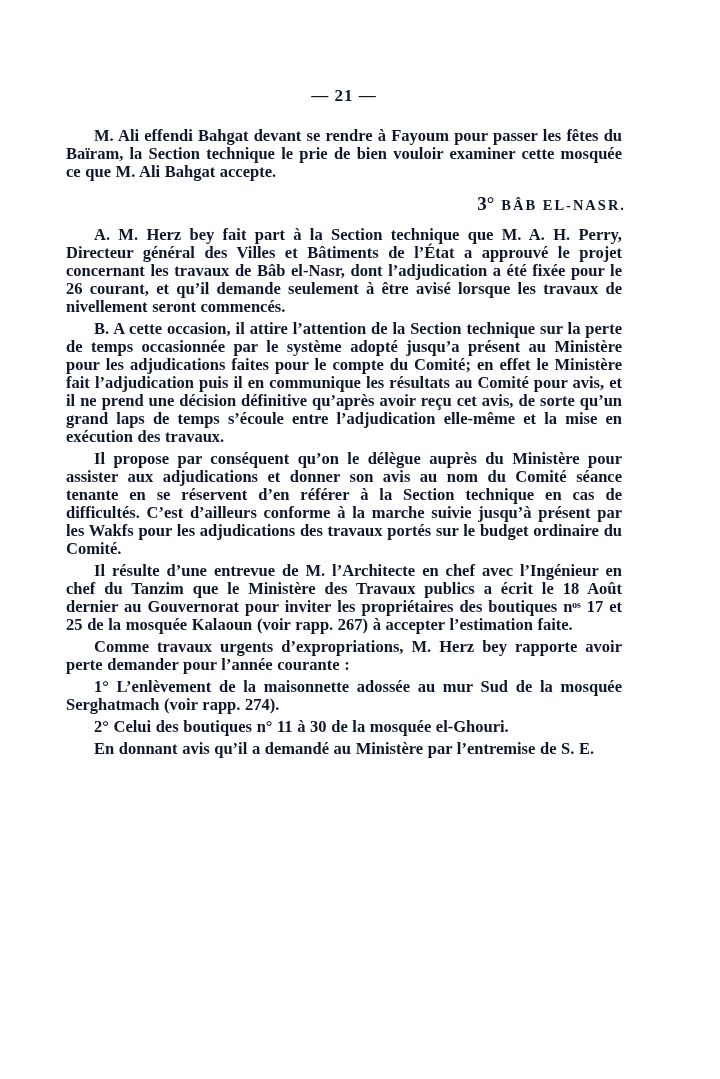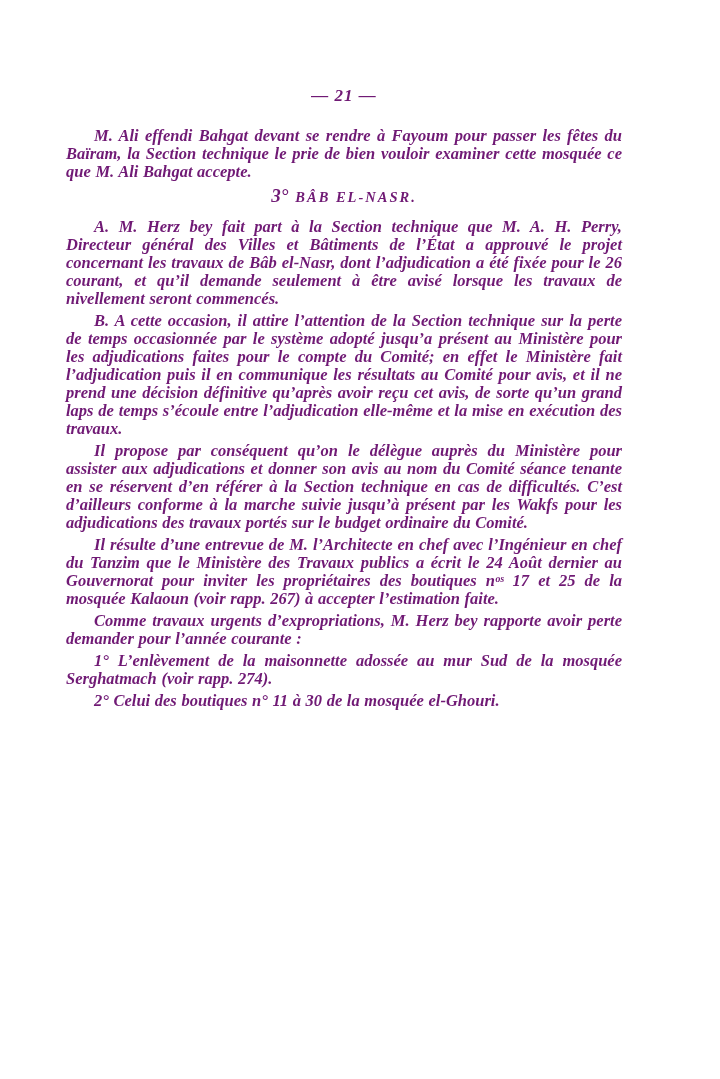--- a/index.html
+++ b/index.html
@@ -7,24 +7,23 @@
     padding: 0;
     width: 720px;
     height: 1079px;
     background: #f4f4f2;
     overflow: hidden;
   }
   .page {
     position: absolute;
     inset: 0;
     background: #ffffff;
-    color: #701a75;
+    color: #0f172a;
     font-family: "Liberation Serif", "DejaVu Serif", serif;
     font-weight: bold;
-    font-style: italic;
   }
   .text-block {
     position: absolute;
     left: 62px;
     top: 86px;
     width: 564px;
   }
   .page-number {
     text-align: center;
     font-size: 17px;
@@ -33,22 +32,22 @@
   }
   .para {
     margin: 4px;
     font-size: 16.5px;
     line-height: 18px;
     text-align: justify;
     text-indent: 28px;
     word-spacing: 0.5px;
   }
   .heading {
-    margin: 4px 0 11px 0;
-    text-align: center;
+    margin: 12px 0 11px 0;
+    text-align: right;
     font-size: 14.5px;
     letter-spacing: 2px;
     white-space: nowrap;
   }
   .heading .heading-num {
     font-size: 19px;
     letter-spacing: 0;
     margin-right: 7px;
   }
 </style>
@@ -66,23 +65,24 @@
       <span class="heading-num">3°</span><span>BÂB EL-NASR.</span>
     </h2>
 
     <p class="para">A. M. Herz bey fait part à la Section technique que M. A. H. Perry, Directeur général des Villes et Bâtiments de l’État a approuvé le projet concernant les travaux de Bâb el-Nasr, dont l’adjudication a été fixée pour le 26 courant, et qu’il demande seulement à être avisé lorsque les travaux de nivellement seront commencés.</p>
 
     <p class="para">B. A cette occasion, il attire l’attention de la Section technique sur la perte de temps occasionnée par le système adopté jusqu’a présent au Ministère pour les adjudications faites pour le compte du Comité; en effet le Ministère fait l’adjudication puis il en communique les résultats au Comité pour avis, et il ne prend une décision définitive qu’après avoir reçu cet avis, de sorte qu’un grand laps de temps s’écoule entre l’adjudication elle-même et la mise en exécution des travaux.</p>
 
     <p class="para">Il propose par conséquent qu’on le délègue auprès du Ministère pour assister aux adjudications et donner son avis au nom du Comité séance tenante en se réservent d’en référer à la Section technique en cas de difficultés. C’est d’ailleurs conforme à la marche suivie jusqu’à présent par les Wakfs pour les adjudications des travaux portés sur le budget ordinaire du Comité.</p>
 
 
-    <p class="para">Il résulte d’une entrevue de M. l’Architecte en chef avec l’Ingénieur en chef du Tanzim que le Ministère des Travaux publics a écrit le 24 Août dernier au Gouvernorat pour inviter les propriétaires des boutiques nᵒˢ 17 et 25 de la mosquée Kalaoun (voir rapp. 267) à accepter l’estimation faite.</p>
+    <p class="para">Il résulte d’une entrevue de M. l’Architecte en chef avec l’Ingénieur en chef du Tanzim que le Ministère des Travaux publics a écrit le 18 Août dernier au Gouvernorat pour inviter les propriétaires des boutiques nᵒˢ 17 et 25 de la mosquée Kalaoun (voir rapp. 267) à accepter l’estimation faite.</p>
 
     <p class="para">Comme travaux urgents d’expropriations, M. Herz bey rapporte avoir perte demander pour l’année courante :</p>
 
     <p class="para">1° L’enlèvement de la maisonnette adossée au mur Sud de la mosquée Serghatmach (voir rapp. 274).</p>
 
     <p class="para">2° Celui des boutiques n° 11 à 30 de la mosquée el-Ghouri.</p>
 
+    <p class="para">En donnant avis qu’il a demandé au Ministère par l’entremise de S. E.</p>
 
   </div>
 </div>
 
 </body></html>

